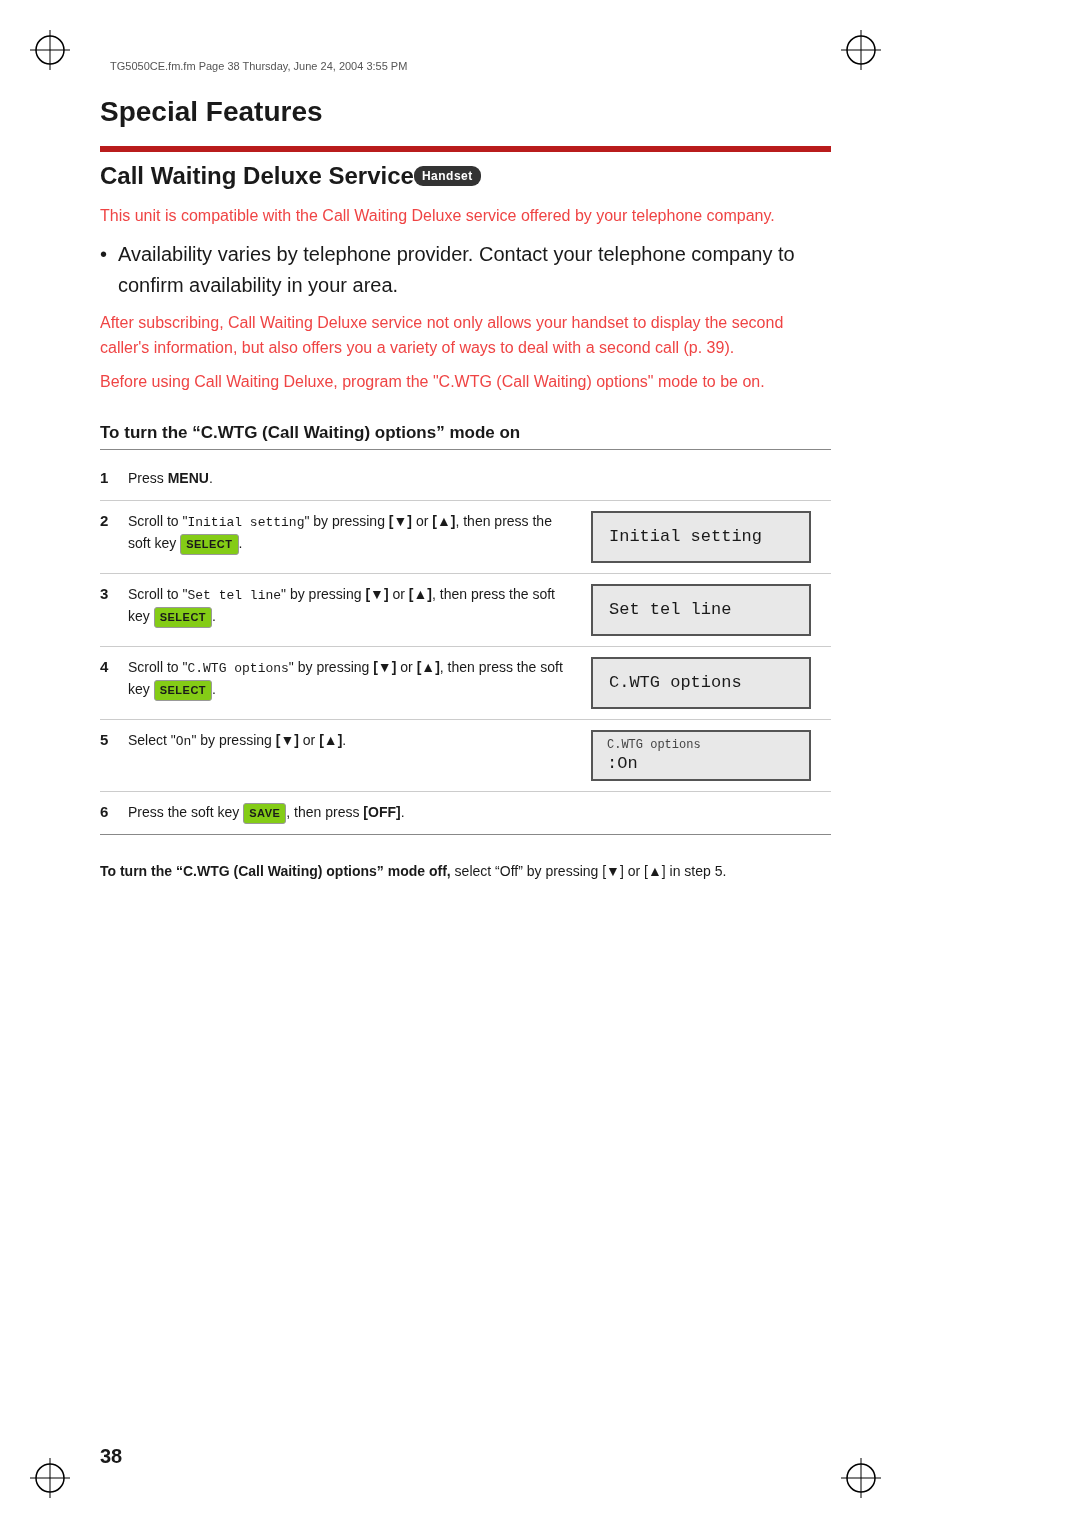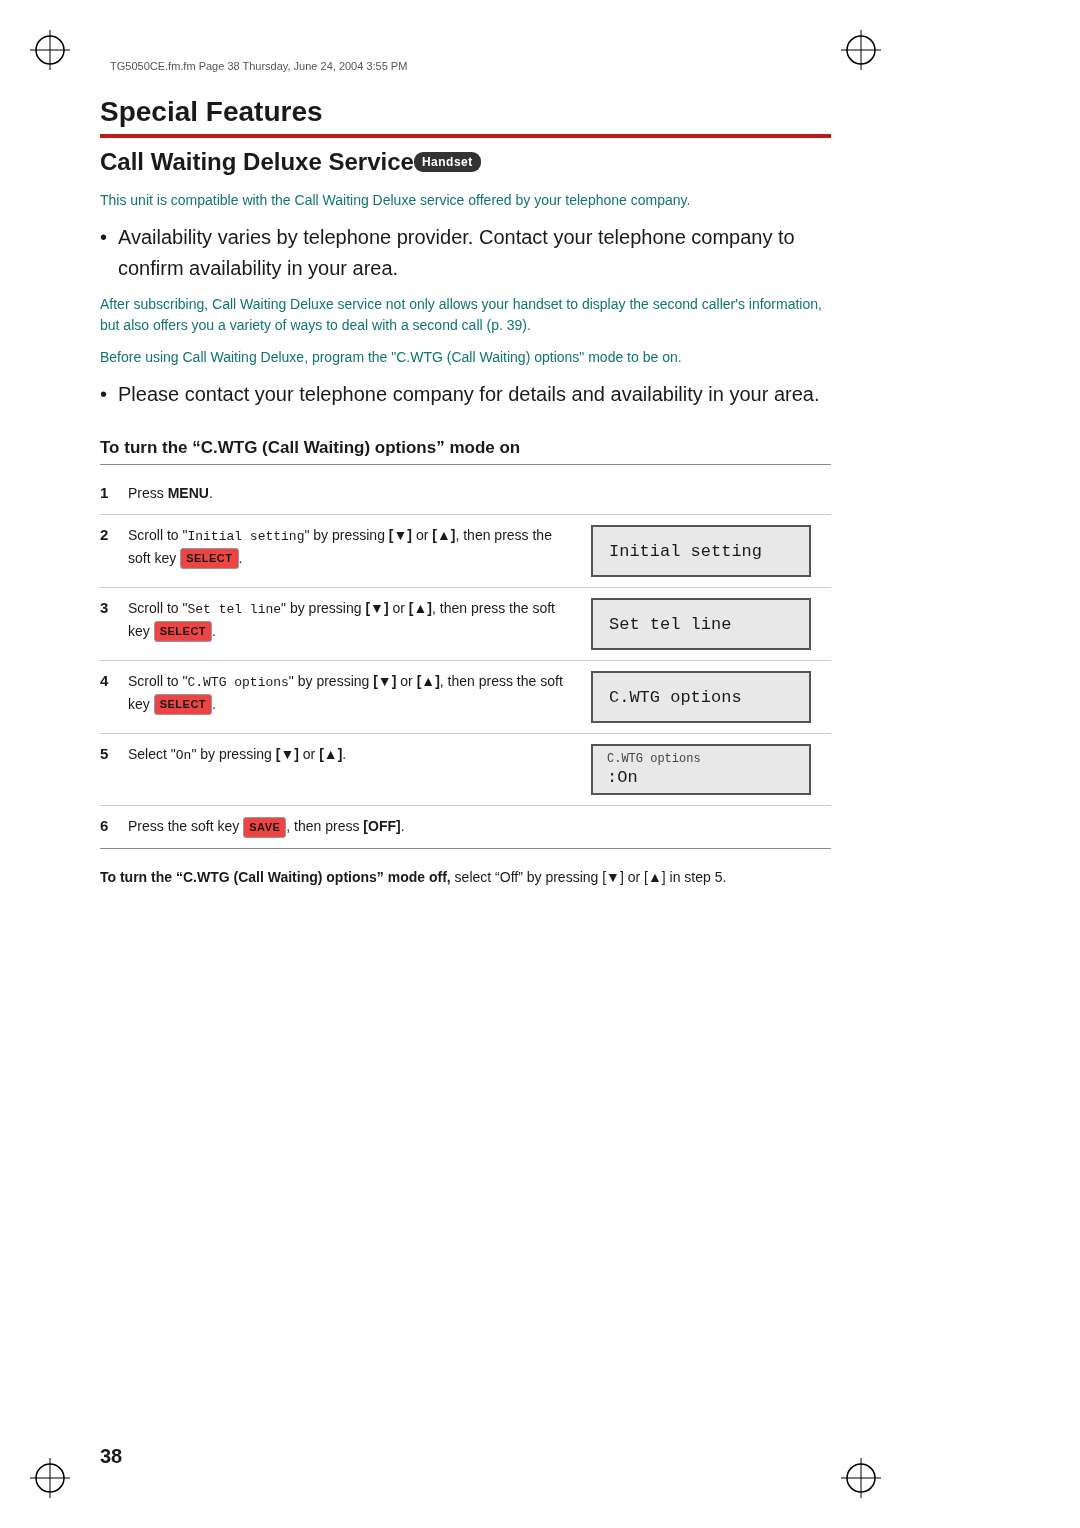--- a/index.html
+++ b/index.html
@@ -44,22 +44,22 @@
       color: #555;
       margin-bottom: 24px;
       padding-left: 10px;
     }
 
     
     .section-title {
       font-size: 28px;
       font-weight: bold;
       margin-bottom: 10px;
-      border-bottom: 4px solid #b91c1c;
-      padding-bottom: 6px;
+      border-bottom: 6px solid #b91c1c;
+      padding-bottom: 18px;
     }
 
     
     .subsection-title {
       font-size: 24px;
       font-weight: bold;
       margin-bottom: 14px;
       display: flex;
       align-items: center;
       gap: 0;
@@ -69,24 +69,24 @@
       background: #333;
       color: #fff;
       font-size: 12px;
       font-weight: bold;
       padding: 3px 8px;
       border-radius: 9px;
       letter-spacing: 0.5px;
     }
 
     .body-text {
-      font-size: 14px;
+      font-size: 16px;
       line-height: 1.55;
       margin-bottom: 10px;
-      color: #0f766e;
+      color: #ef4444;
     }
 
     .bullet-item {
       font-size: 20px;
       line-height: 1.55;
       margin-bottom: 10px;
       padding-left: 18px;
       position: relative;
     }
     .bullet-item::before {
@@ -134,21 +134,21 @@
     }
 
     .step-text code, .inline-code {
       font-family: "Courier New", monospace;
       font-size: 13px;
       color: #1a1a1a;
     }
 
     .key-badge {
       display: inline-block;
-      background: #ef4444;
+      background: #84cc16;
       border: 1px solid #999;
       border-radius: 3px;
       font-size: 11px;
       font-weight: bold;
       padding: 1px 5px;
       letter-spacing: 0.5px;
       vertical-align: middle;
     }
 
     
@@ -183,21 +183,21 @@
 
     .step-right {
       min-width: 240px;
       max-width: 240px;
     }
 
     
     .bold-note {
       font-size: 14px;
       font-weight: bold;
-      margin-top: 18px;
+      margin-top: 26px;
       line-height: 1.55;
     }
 
     .bold-note span.normal {
       font-weight: normal;
     }
 
     
     .page-number {
       position: absolute;
@@ -251,21 +251,20 @@
   </h2>
 
   <p class="body-text">This unit is compatible with the Call Waiting Deluxe service offered by your telephone company.</p>
 
   <div class="bullet-item">Availability varies by telephone provider. Contact your telephone company to confirm availability in your area.</div>
 
   <p class="body-text">After subscribing, Call Waiting Deluxe service not only allows your handset to display the second caller's information, but also offers you a variety of ways to deal with a second call (p. 39).</p>
 
   <p class="body-text">Before using Call Waiting Deluxe, program the "C.WTG (Call Waiting) options" mode to be on.</p>
 
-  <div class="bullet-item">Please contact your telephone company for details and availability in your area.</div>
 
   <h3 class="instruction-heading">To turn the “C.WTG (Call Waiting) options” mode on</h3>
 
   <div class="steps-container">
 
     <div class="step-row">
       <div class="step-number">1</div>
       <div class="step-text">
         Press <strong>MENU</strong>.
       </div>

